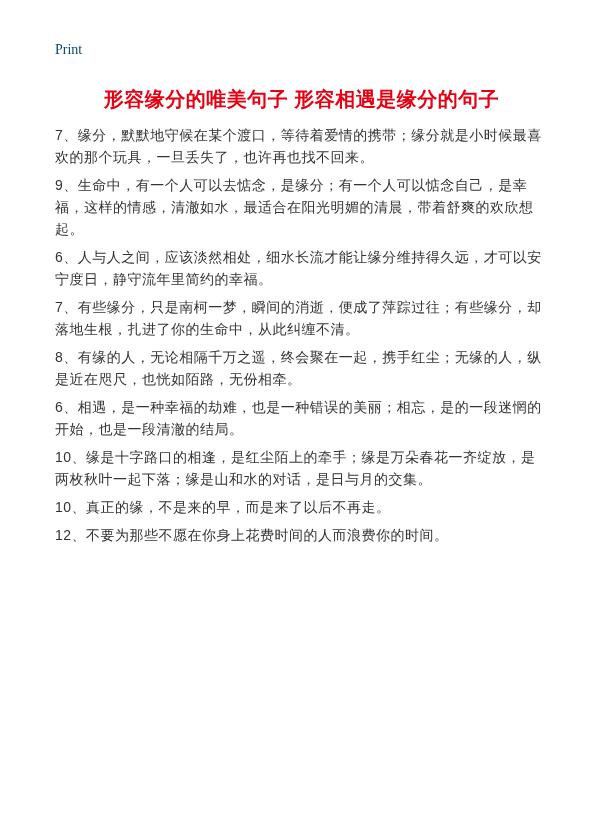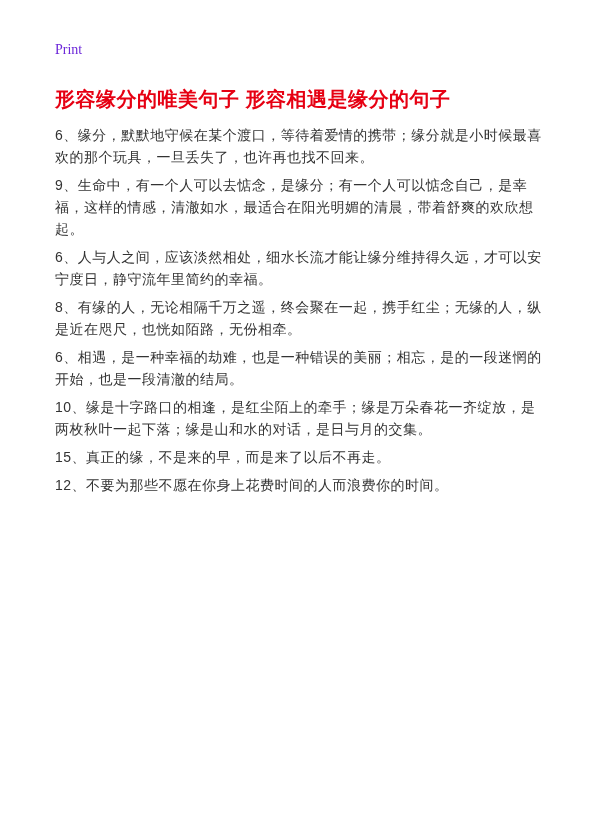--- a/index.html
+++ b/index.html
@@ -16,30 +16,30 @@
     box-sizing: border-box;
     padding: 40px 52px 0 55px;
     font-family: "Liberation Sans", "DejaVu Sans", sans-serif;
     color: var(--body-text, #333333);
     overflow: hidden;
   }
   .print-link {
     font-family: "Liberation Serif", "DejaVu Serif", serif;
     font-size: 14px;
     line-height: 16px;
-    color: #6d28d9;
+    color: #0c4a6e;
     display: inline-block;
     cursor: pointer;
   }
   .page-title {
     margin: 28px 0 12px 0;
     font-size: 20px;
     line-height: 26px;
     font-weight: bold;
-    text-align: left;
+    text-align: center;
     color: var(--title-red, #e60012);
     letter-spacing: 0.5px;
   }
   .subtitle {
     margin: 14px 0 0 0;
     font-size: 14px;
     line-height: 20px;
     font-weight: normal;
     letter-spacing: 0.5px;
   }
@@ -61,22 +61,23 @@
 <body>
 
 <div class="page">
   <span class="print-link">Print</span>
 
   <h1 class="page-title">形容缘分的唯美句子 形容相遇是缘分的句子</h1>
 
 
 
   <div class="quote-list">
-      <p class="quote-item">6、缘分，默默地守候在某个渡口，等待着爱情的携带；缘分就是小时候最喜欢的那个玩具，一旦丢失了，也许再也找不回来。</p>
+      <p class="quote-item">7、缘分，默默地守候在某个渡口，等待着爱情的携带；缘分就是小时候最喜欢的那个玩具，一旦丢失了，也许再也找不回来。</p>
       <p class="quote-item">9、生命中，有一个人可以去惦念，是缘分；有一个人可以惦念自己，是幸福，这样的情感，清澈如水，最适合在阳光明媚的清晨，带着舒爽的欢欣想起。</p>
       <p class="quote-item">6、人与人之间，应该淡然相处，细水长流才能让缘分维持得久远，才可以安宁度日，静守流年里简约的幸福。</p>
+      <p class="quote-item">7、有些缘分，只是南柯一梦，瞬间的消逝，便成了萍踪过往；有些缘分，却落地生根，扎进了你的生命中，从此纠缠不清。</p>
       <p class="quote-item">8、有缘的人，无论相隔千万之遥，终会聚在一起，携手红尘；无缘的人，纵是近在咫尺，也恍如陌路，无份相牵。</p>
       <p class="quote-item">6、相遇，是一种幸福的劫难，也是一种错误的美丽；相忘，是的一段迷惘的开始，也是一段清澈的结局。</p>
       <p class="quote-item">10、缘是十字路口的相逢，是红尘陌上的牵手；缘是万朵春花一齐绽放，是两枚秋叶一起下落；缘是山和水的对话，是日与月的交集。</p>
-      <p class="quote-item">15、真正的缘，不是来的早，而是来了以后不再走。</p>
+      <p class="quote-item">10、真正的缘，不是来的早，而是来了以后不再走。</p>
       <p class="quote-item">12、不要为那些不愿在你身上花费时间的人而浪费你的时间。</p>
     </div>
 </div>
 
 </body></html>

